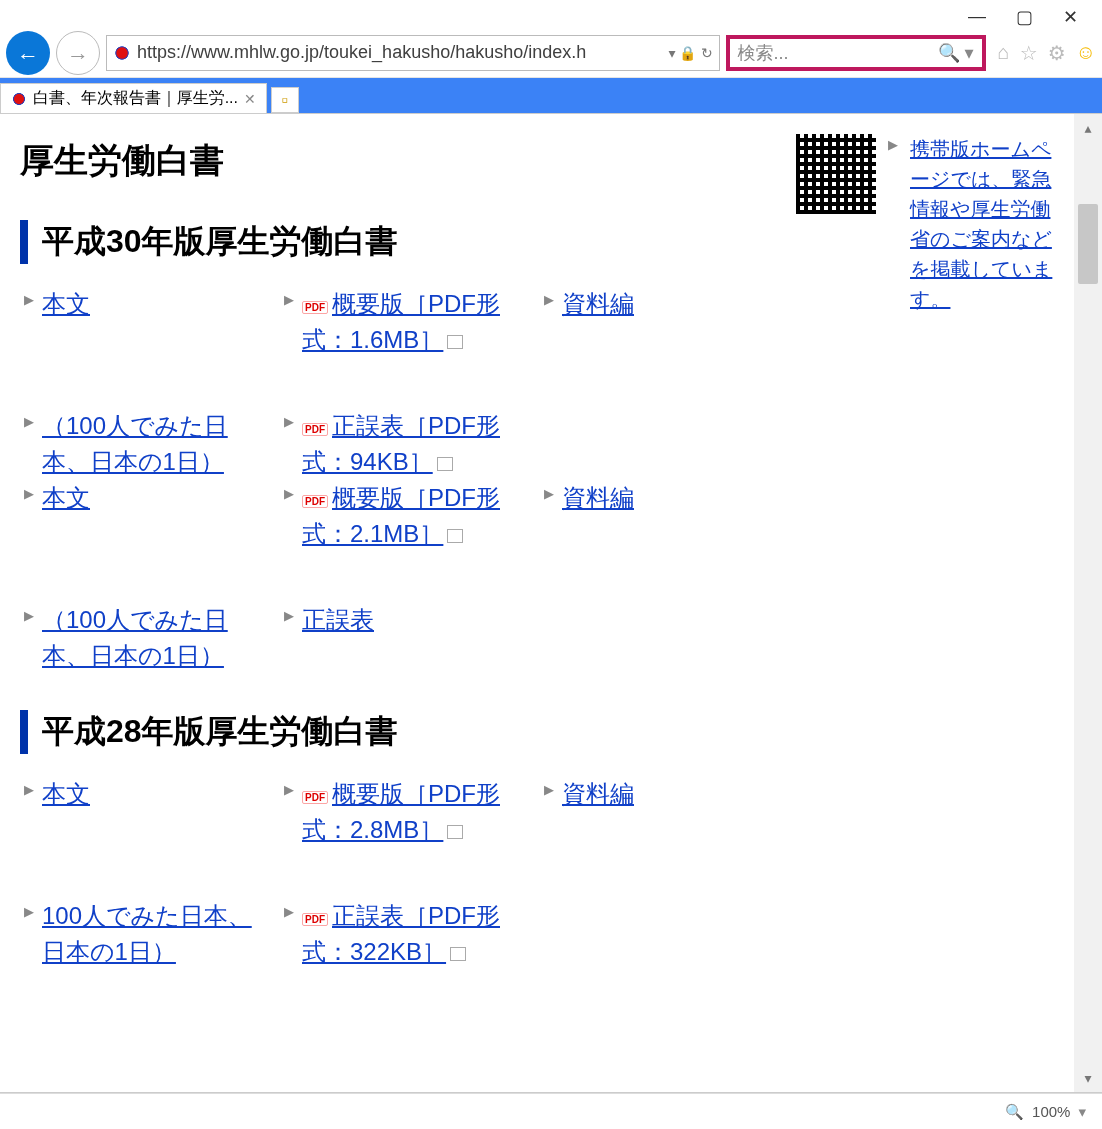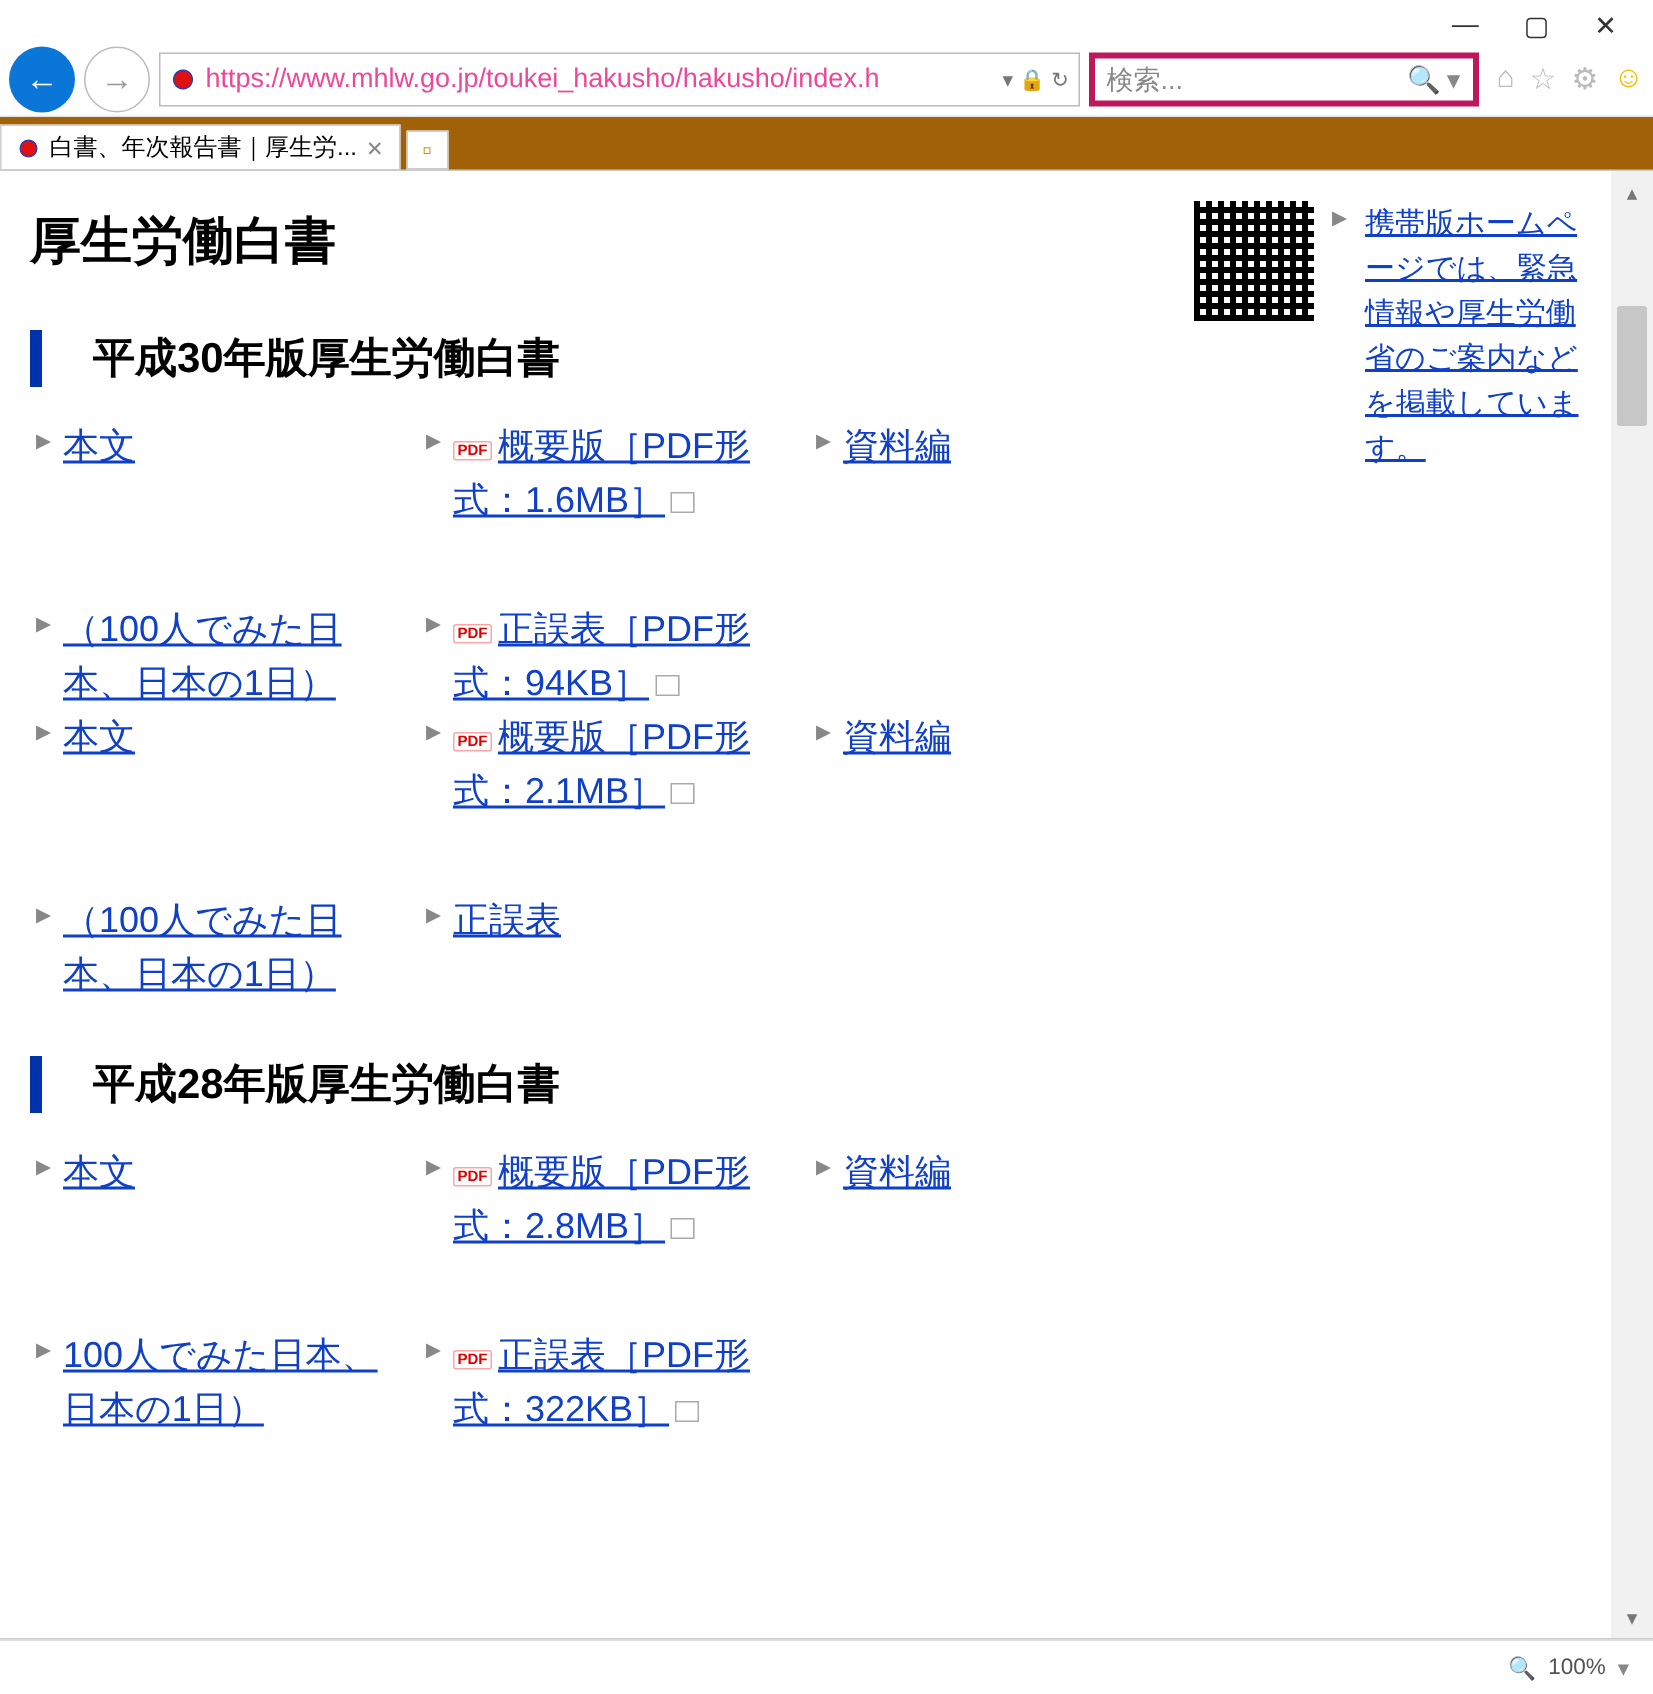--- a/index.html
+++ b/index.html
@@ -44,41 +44,41 @@
   .addr-bar {
     flex: 1;
     display:flex;
     align-items:center;
     border:1px solid #bbb;
     height:36px;
     padding:0 6px;
     min-width:0;
   }
   .addr-bar .favicon { width:18px; height:18px; margin-right:6px; background:radial-gradient(circle,#e01010 40%,#2040c0 50%,#fff 55%); border-radius:50%; flex-shrink:0;}
-  .addr-bar .url-text { flex:1; color:#ec4899; font-size:18px; white-space:nowrap; overflow:hidden; text-overflow:ellipsis; }
+  .addr-bar .url-text { flex:1; color:#404040; font-size:18px; white-space:nowrap; overflow:hidden; text-overflow:ellipsis; }
   .addr-bar .small-icon { color:#777; font-size:14px; margin-left:4px; flex-shrink:0;}
   .search-bar {
     width:260px;
     display:flex;
     align-items:center;
     border:4px solid #be185d;
     height:36px;
     padding:0 8px;
     color:#888;
   }
   .search-bar .ph { flex:1; }
   .tool-icons { display:flex; gap:10px; align-items:center; color:#bbb; font-size:20px; padding-left:6px;}
   .smiley { color:#f6ba00; }
   
   .tabs {
     display:flex;
     align-items:flex-end;
     height:36px;
     border-bottom:1px solid #ccc;
-    background:#a16207;
+    background:#3b82f6;
   }
   .tab {
     display:flex;
     align-items:center;
     gap:6px;
     border:1px solid #ccc;
     border-bottom:none;
     padding:4px 10px;
     font-size:16px;
     background:#fff;
@@ -106,22 +106,22 @@
   }
   .scroll-arrow { color:#777; font-size:14px; cursor:pointer; }
   .scroll-thumb { position:absolute; right:4px; top:90px; width:20px; height:80px; background:#c7c7c7; border-radius:2px; }
   .content {
     padding: 20px 30px 40px 20px;
     width: calc(100% - 28px);
   }
   h1 { font-size:34px; margin:4px 0 28px 0; font-weight:bold; }
   .section-head {
     border-left:8px solid #0033aa;
-    padding-left:34px;
-    font-size:28px;
+    padding-left:14px;
+    font-size:32px;
     margin:36px 0 22px 0;
     font-weight:bold;
   }
   .link-grid {
     display:grid;
     grid-template-columns: 240px 240px 240px;
     column-gap: 20px;
     row-gap: 50px;
     margin-left:4px;
   }

